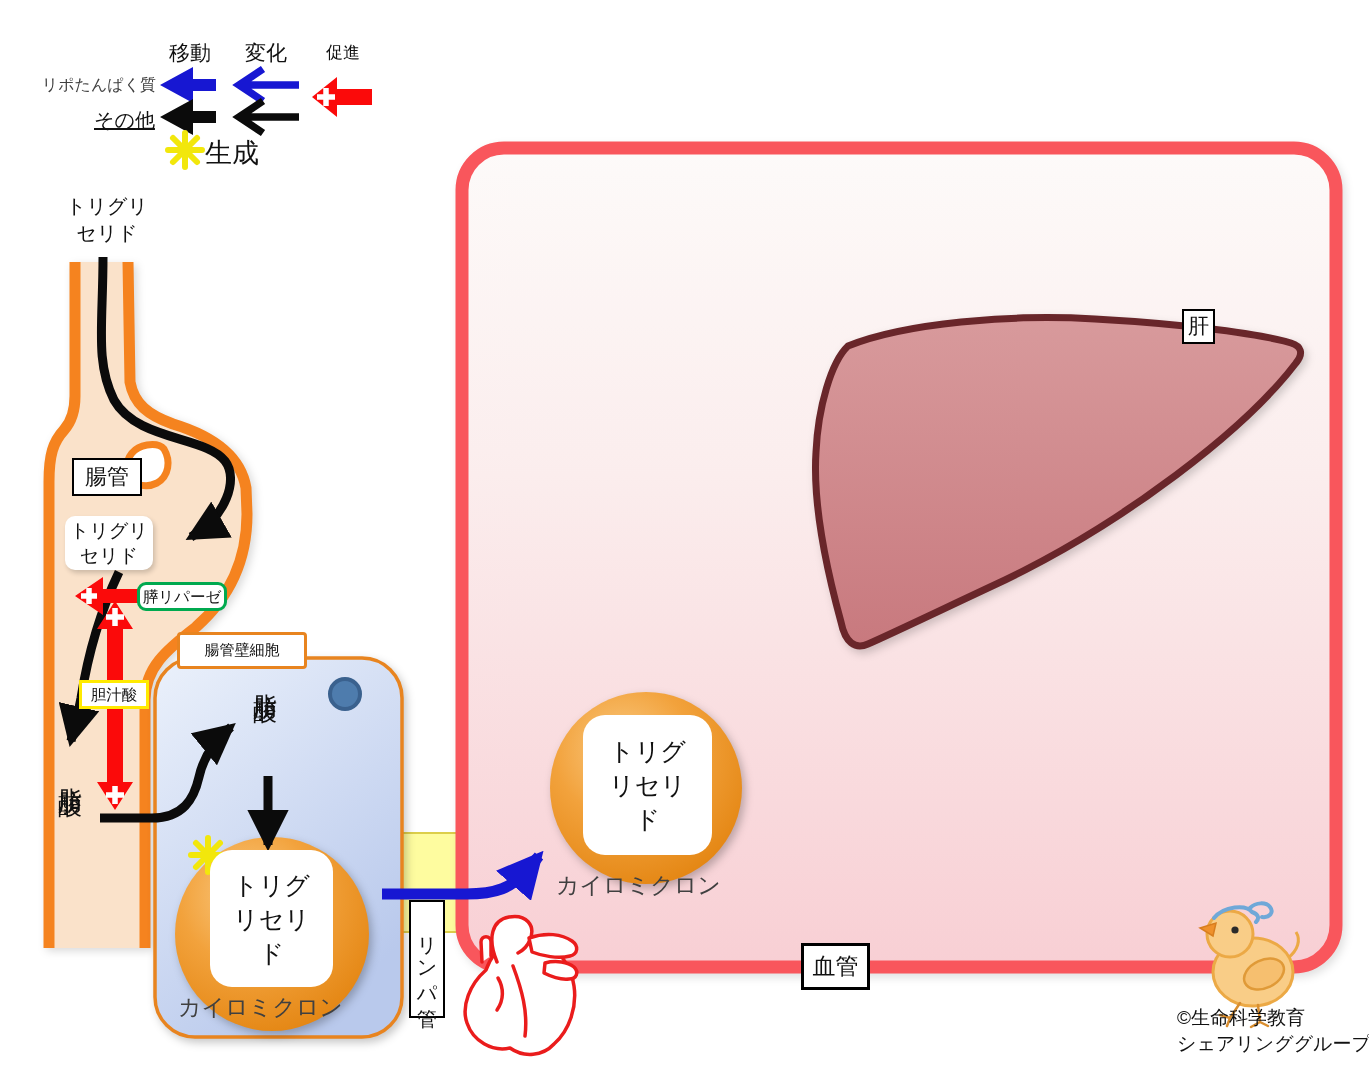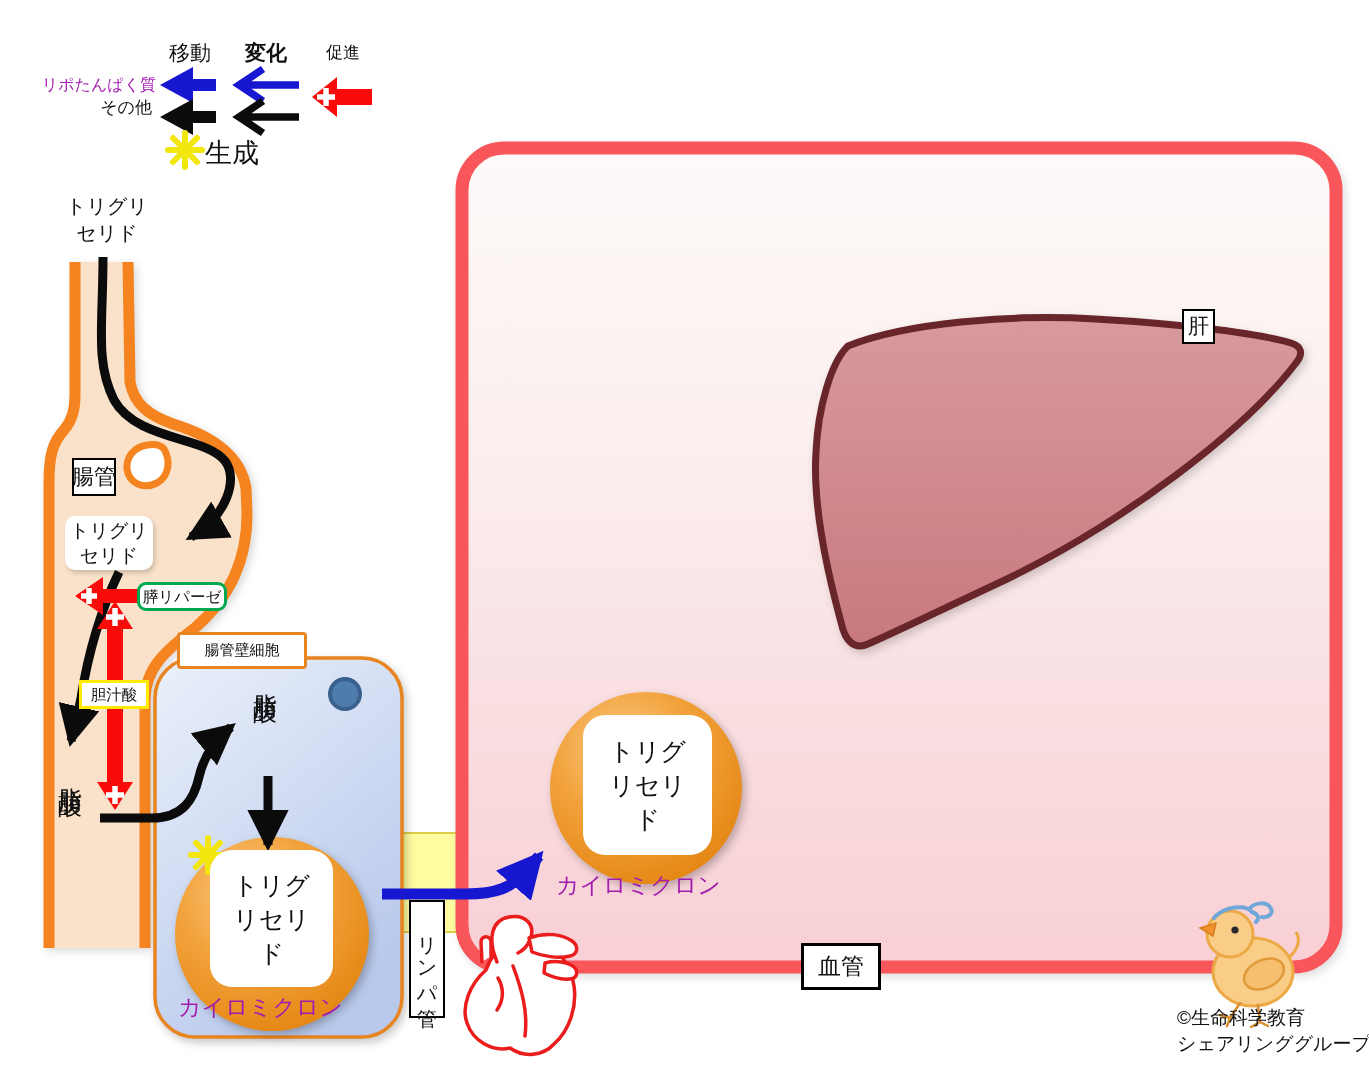--- a/index.html
+++ b/index.html
@@ -6,21 +6,21 @@
   .stage{
     position:relative;width:1369px;height:1079px;overflow:hidden;
     font-family:"Liberation Sans","DejaVu Sans",sans-serif;color:#111;background:#fff;
   }
   .stage svg{position:absolute;left:0;top:0;}
   .lbl{position:absolute;line-height:1.25;white-space:nowrap;}
   .ctr{display:flex;align-items:center;justify-content:center;text-align:center;}
   .box{background:#fff;border:2.5px solid #000;box-sizing:border-box;}
   .soft{background:#fff;border-radius:10px;box-shadow:2px 3px 5px rgba(0,0,0,0.18);}
   .vtext{writing-mode:vertical-rl;text-orientation:upright;letter-spacing:3px;}
-  .blue{color:#a21caf;}
+  .blue{color:#404040;}
   .bold{font-weight:normal;}
   .rt{text-align:right;display:block;}
 </style>
 </head>
 <body>
 
 <div class="stage">
 
 <svg width="1369" height="1079" viewBox="0 0 1369 1079">
   <defs>
@@ -123,32 +123,32 @@
     <circle cx="1230" cy="934" r="23" fill="#F9CD87" stroke="#ECA945" stroke-width="3"></circle>
     <polygon points="1200,928 1216,923 1213,936" fill="#EF912C" stroke="#D87E1F" stroke-width="1.5"></polygon>
     <circle cx="1235" cy="930" r="3.6" fill="#2A2A2A"></circle>
     <path d="M 1214,918 C 1224,906 1246,904 1252,912 M 1250,908 C 1256,902 1266,902 1270,907 C 1274,912 1270,918 1262,917 M 1252,912 C 1258,914 1260,918 1256,922" stroke="#6FA8D8" stroke-width="4" fill="none" stroke-linecap="round"></path>
     <ellipse cx="1264" cy="974" rx="21" ry="14" transform="rotate(-25 1264 974)" fill="#F6BF6F" stroke="#E09A38" stroke-width="2.5"></ellipse>
     <path d="M 1240,1003 L 1230,1018 M 1230,1018 L 1220,1015 M 1230,1018 L 1227,1026 M 1258,1005 L 1260,1022 M 1260,1022 L 1251,1027 M 1260,1022 L 1268,1026" stroke="#D98E2F" stroke-width="2.5" fill="none" stroke-linecap="round"></path>
   </g>
 </svg>
 
 <div class="lbl ctr" style="left:164px;top:40px;width:52px;height:26px;font-size:21px;">移動</div>
-<div class="lbl ctr" style="left:240px;top:40px;width:52px;height:26px;font-size:21px;font-weight:bold;">変化</div>
+<div class="lbl ctr" style="left:240px;top:40px;width:52px;height:26px;font-size:21px;">変化</div>
 <div class="lbl ctr" style="left:317px;top:40px;width:52px;height:26px;font-size:17px;">促進</div>
 <div class="lbl blue rt" style="left:34px;top:75px;width:122px;font-size:16px;">リポたんぱく質</div>
-<div class="lbl rt" style="left:94px;top:97px;width:58px;font-size:17px;">その他</div>
+<div class="lbl rt" style="left:94px;top:108px;width:58px;font-size:20px;text-decoration:underline;">その他</div>
 <div class="lbl" style="left:205px;top:137px;font-size:27px;">生成</div>
 
 <div class="lbl ctr" style="left:47px;top:192px;width:120px;height:56px;font-size:20px;line-height:27px;flex-direction:column;">
   <span>トリグリ</span>
   <span>セリド</span>
 </div>
 
-<div class="lbl ctr box" style="left:72px;top:458px;width:44px;height:38px;font-size:22px;">腸管</div>
+<div class="lbl ctr box" style="left:72px;top:458px;width:70px;height:38px;font-size:22px;">腸管</div>
 <div class="lbl ctr soft" style="left:65px;top:516px;width:88px;height:54px;font-size:19px;line-height:25px;flex-direction:column;">
   <span>トリグリ</span>
   <span>セリド</span>
 </div>
 <div class="lbl ctr box" style="left:137px;top:582px;width:90px;height:29px;border-color:#00A94F;border-width:3px;border-radius:9px;font-size:15.5px;">膵リパーゼ</div>
 <div class="lbl ctr box" style="left:79px;top:680px;width:70px;height:29px;border-color:#FFEA00;border-width:3.5px;border-radius:0;font-size:15.5px;">胆汁酸</div>
 <div class="lbl vtext" style="left:55px;top:768px;font-size:24px;">脂肪酸</div>
 
 <div class="lbl ctr box" style="left:177px;top:632px;width:130px;height:37px;border-color:#E8841F;border-width:3px;border-radius:4px;font-size:15px;">腸管壁細胞</div>
 <div class="lbl vtext" style="left:250px;top:674px;font-size:24px;">脂肪酸</div>
@@ -160,21 +160,21 @@
 <div class="lbl blue bold" style="left:178px;top:993px;font-size:23px;">カイロミクロン</div>
 
 <div class="lbl ctr box vtext" style="left:409px;top:900px;width:36px;height:118px;font-size:20px;letter-spacing:1px;">リンパ管</div>
 
 <div class="lbl ctr" style="left:583px;top:715px;width:129px;height:140px;background:#fff;border-radius:22px;font-size:25px;line-height:34px;flex-direction:column;">
   <span>トリグ</span>
   <span>リセリ</span>
   <span>ド</span>
 </div>
 <div class="lbl blue bold" style="left:556px;top:871px;font-size:23px;">カイロミクロン</div>
-<div class="lbl ctr box" style="left:801px;top:943px;width:80px;height:47px;border-width:3px;font-size:23px;">血管</div>
+<div class="lbl ctr box" style="left:801px;top:943px;width:69px;height:47px;border-width:3px;font-size:23px;">血管</div>
 <div class="lbl ctr box" style="left:1182px;top:309px;width:33px;height:35px;font-size:21px;">肝</div>
 
 <div class="lbl" style="left:1177px;top:1005px;font-size:19px;line-height:26px;">
   <div>©生命科学教育</div>
   <div>シェアリンググループ</div>
 </div>
 
 </div>
 
 </body></html>

